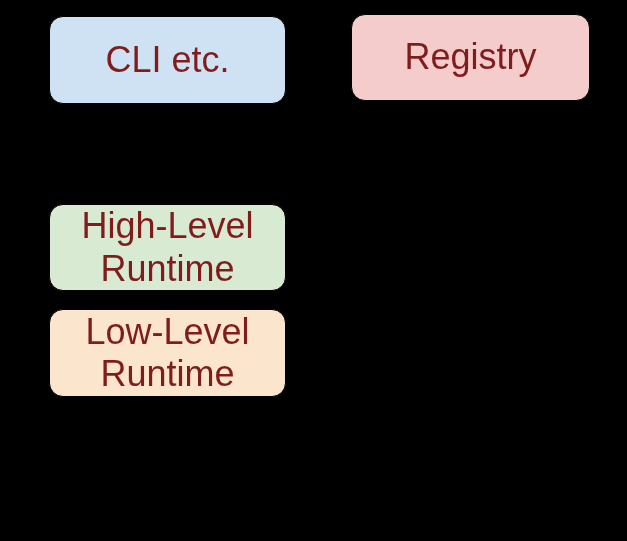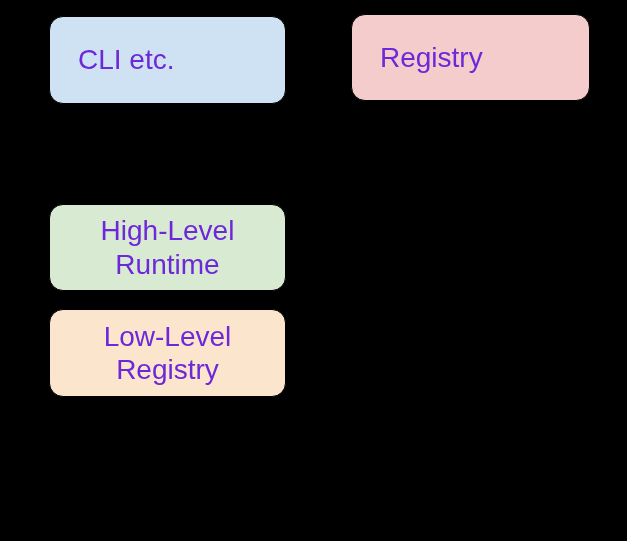--- a/index.html
+++ b/index.html
@@ -21,24 +21,25 @@
     width: 627px;
     height: 541px;
   }
   .node {
     position: absolute;
     border-radius: 14px;
     border: 1px solid #000000;
     box-sizing: border-box;
     display: flex;
     align-items: center;
+    justify-content: center;
     text-align: center;
-    font-size: 28px;
+    font-size: 36px;
     line-height: 1.18;
-    color: #6d28d9;
+    color: #7f1d1d;
     padding: 4px 28px;
   }
   .n-cli        { left: 49px;  top: 16px;  width: 237px; height: 88px; }
   .n-registry   { left: 351px; top: 14px;  width: 239px; height: 87px; }
   .n-high       { left: 49px;  top: 204px; width: 237px; height: 87px; }
   .n-low        { left: 49px;  top: 309px; width: 237px; height: 88px; }
   .n-container  { left: 49px;  top: 441px; width: 237px; height: 87px; }
 </style>
 </head>
 <body style="background: rgb(0, 0, 0);">
@@ -51,17 +52,17 @@
 
   <div class="node n-registry" style="background-color: rgb(244, 204, 204);">
     <span>Registry</span>
   </div>
 
   <div class="node n-high" style="background-color: rgb(217, 234, 211);">
     <span>High-Level Runtime</span>
   </div>
 
   <div class="node n-low" style="background-color: rgb(252, 229, 205);">
-    <span>Low-Level Registry</span>
+    <span>Low-Level Runtime</span>
   </div>
 
 
 </div>
 
 </body></html>

